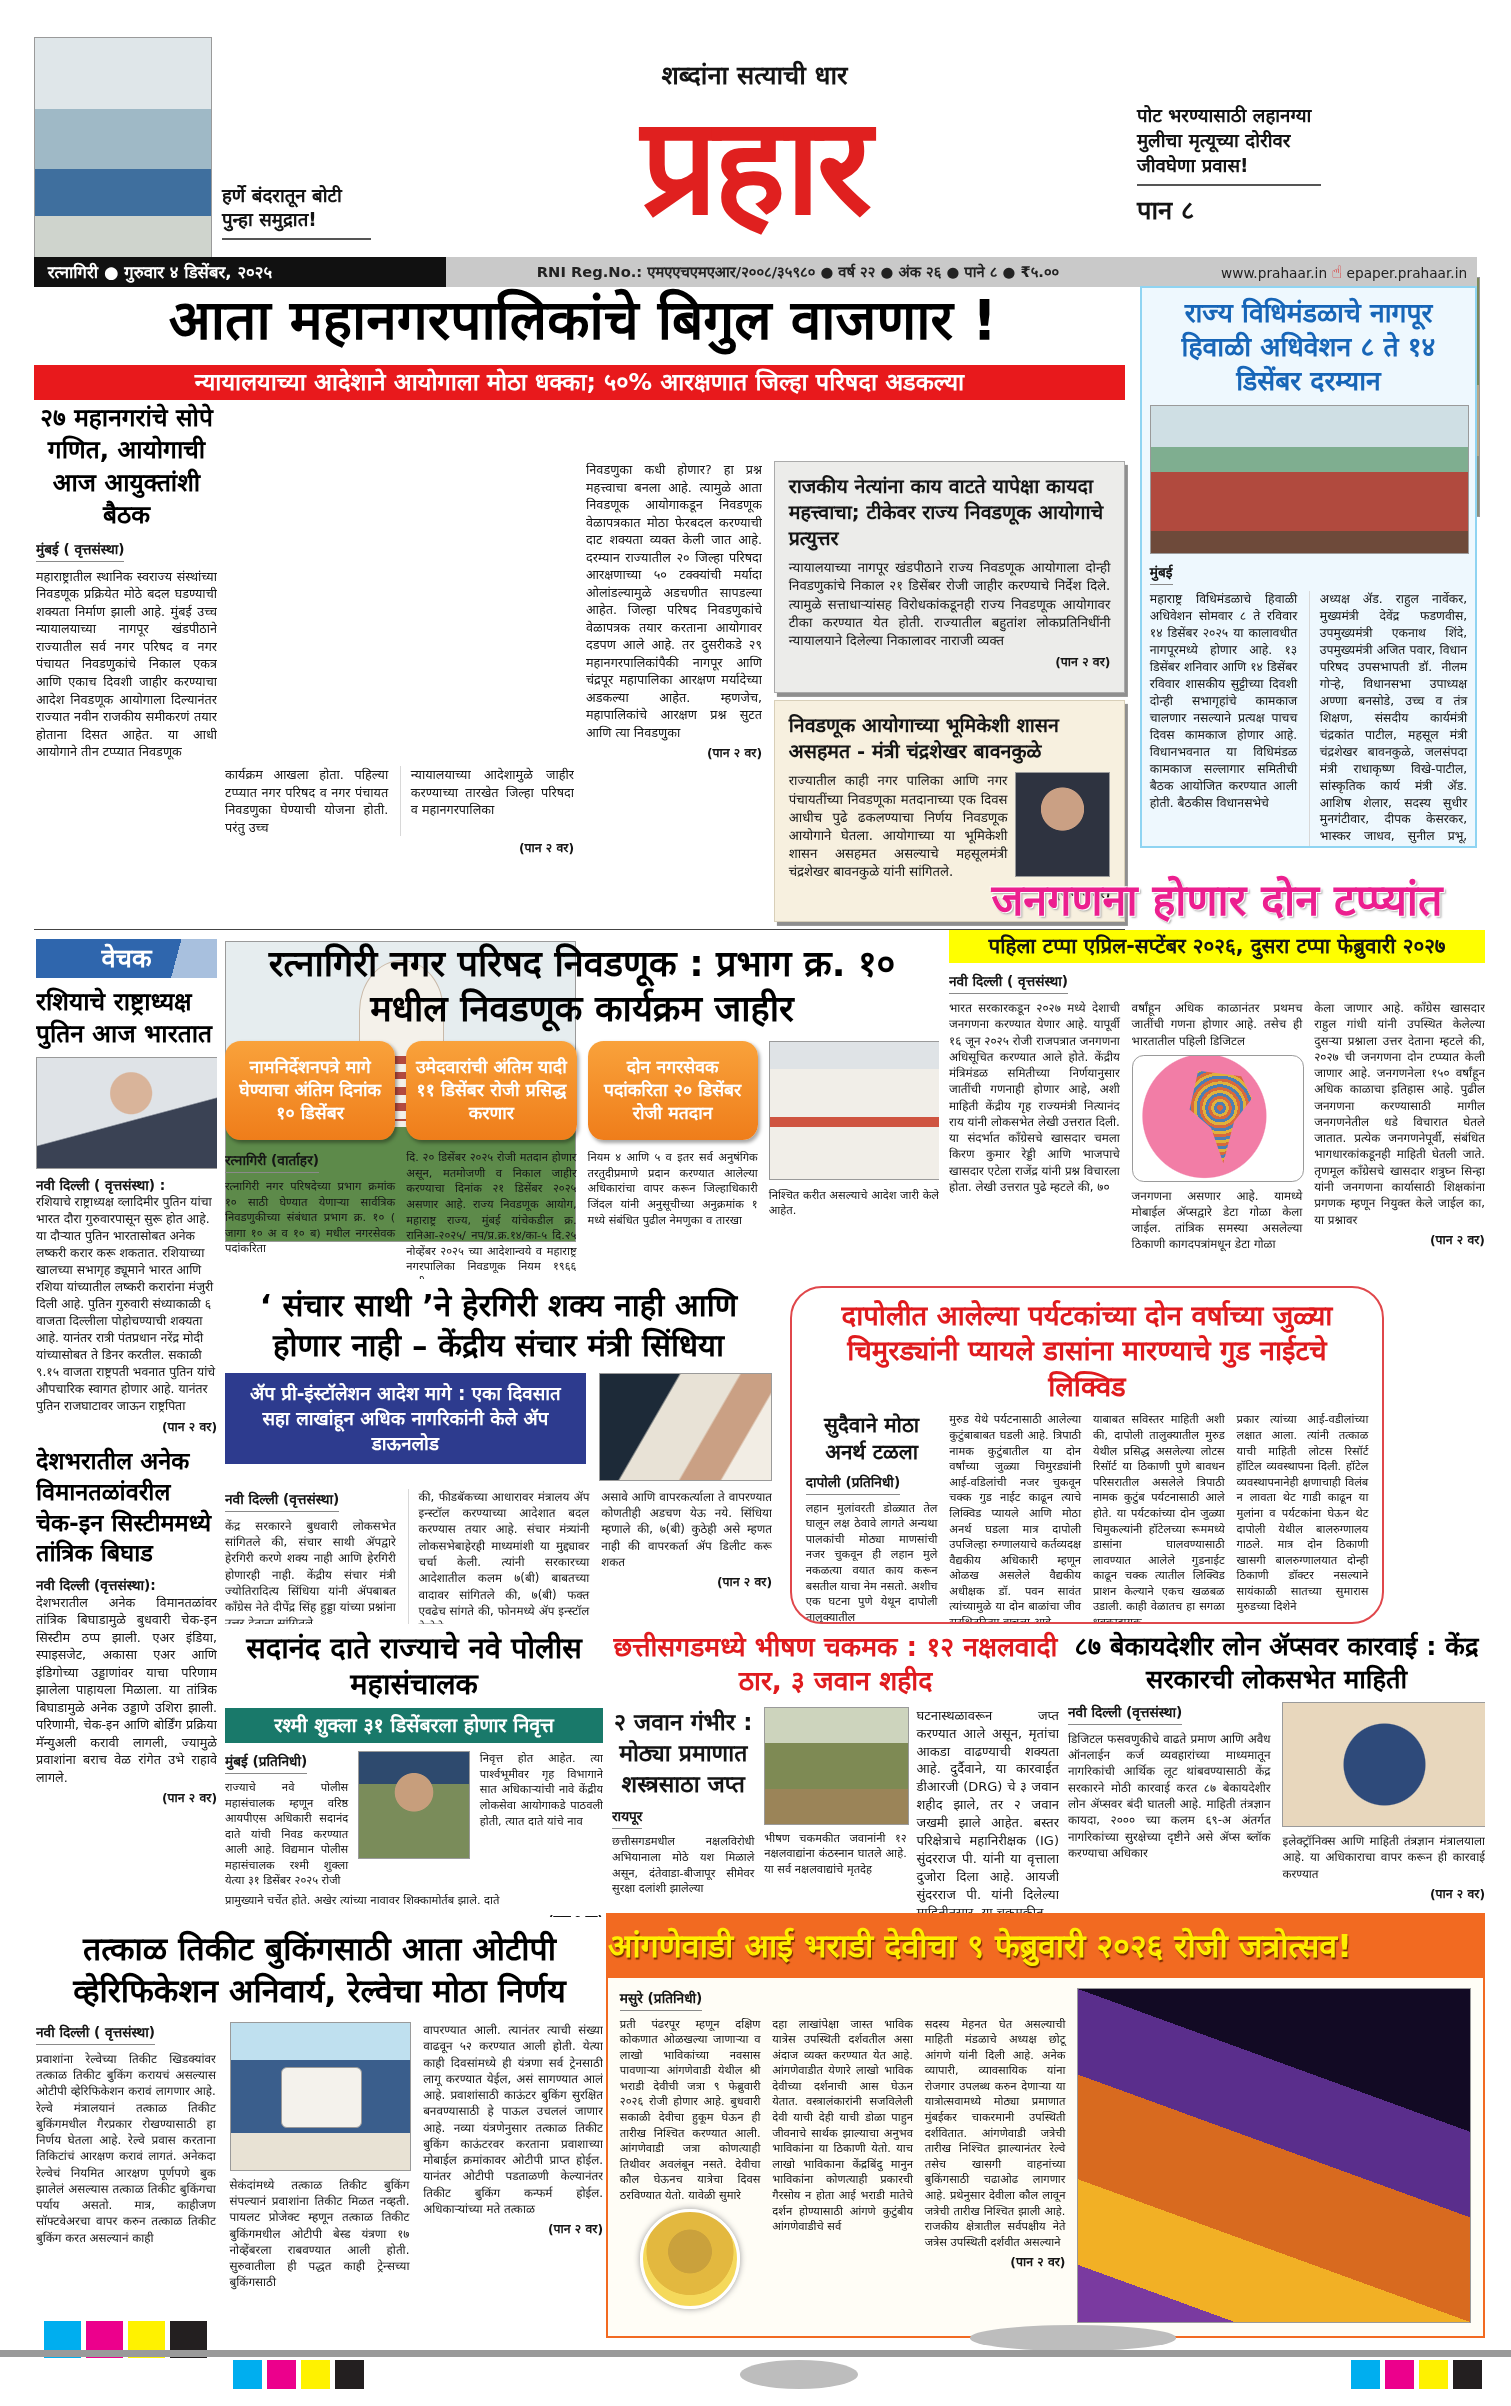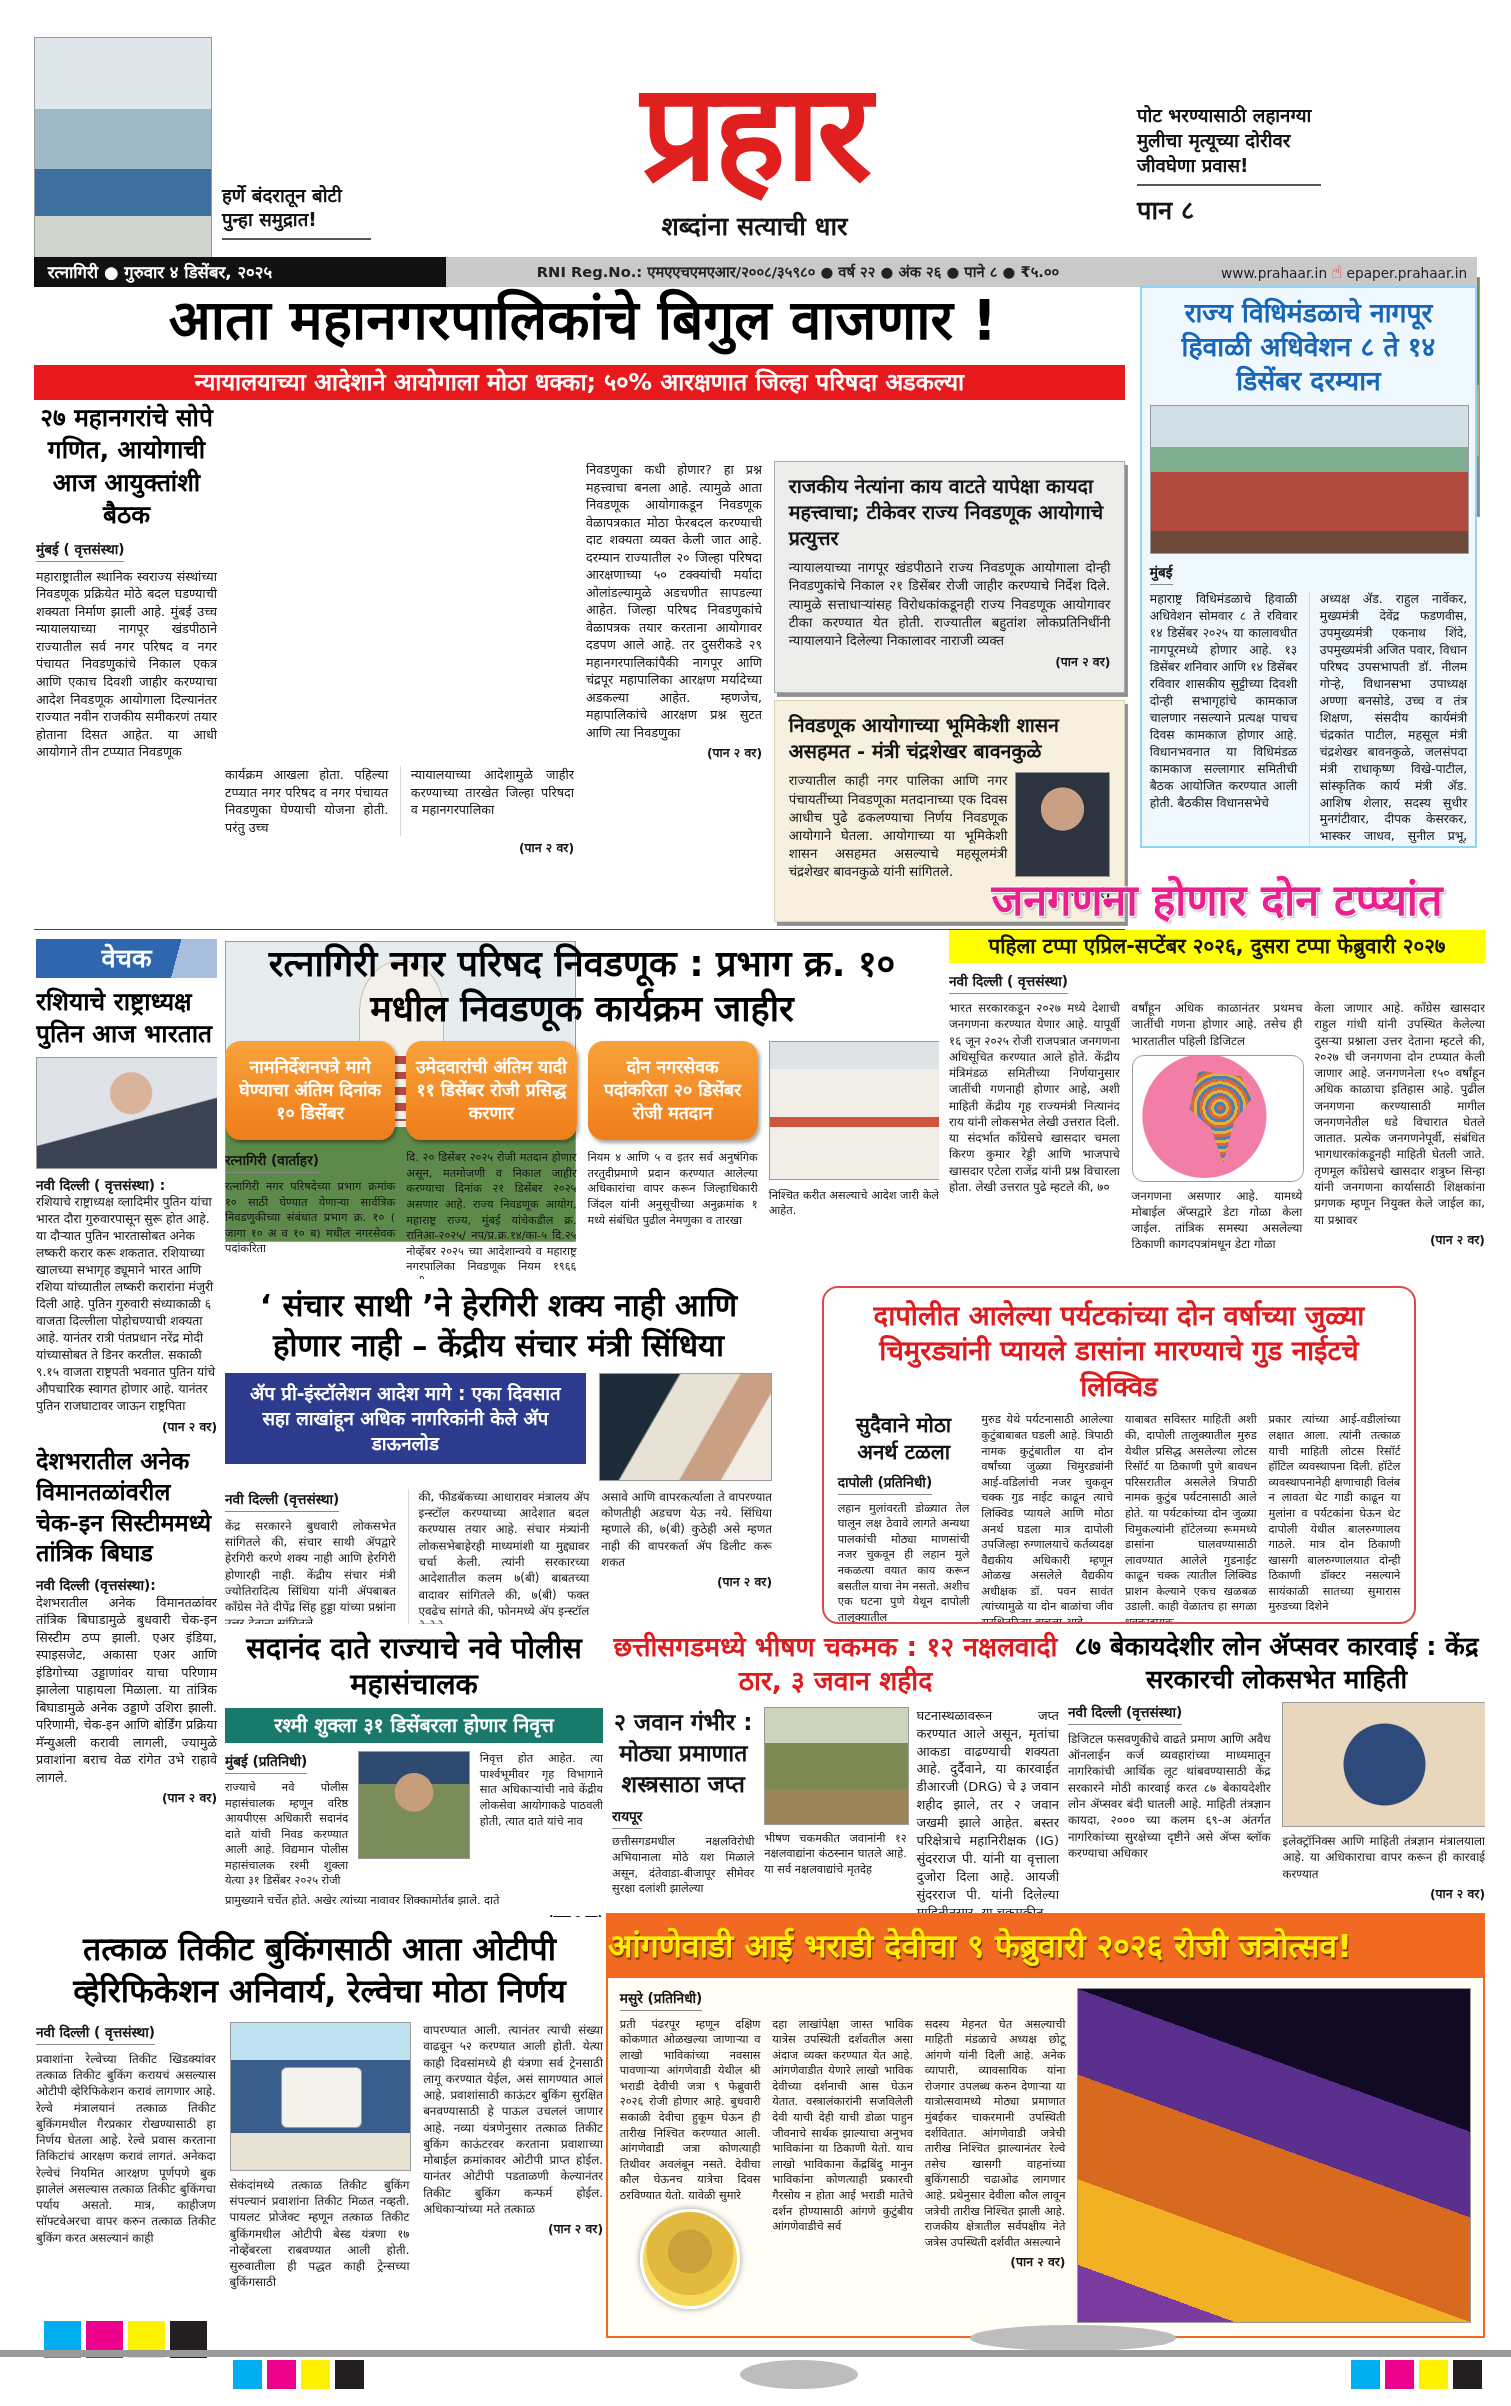--- a/index.html
+++ b/index.html
@@ -24,22 +24,22 @@
 <body>
 
 <div id="page">
 
   <div class="abs ph" style="left:34px;top:37px;width:176px;height:238px;background:linear-gradient(180deg,#dfe6e9 0 30%,#9fb9c6 30% 55%,#3f6f9e 55% 75%,#cfd4cd 75% 100%)"></div>
   <div class="abs" style="left:222px;top:184px;width:149px">
     <div style="font-weight:900;font-size:18.6px;line-height:1.3;border-bottom:2px solid #555;padding-bottom:5.9px">हर्णे बंदरातून बोटी पुन्हा समुद्रात!</div>
     <div style="font-weight:700;font-size:25.5px;margin-top:7.8px">पान ३</div>
   </div>
   <div class="abs" style="left:490px;top:57px;width:529px;text-align:center">
+    <div style="font-weight:900;font-size:25.5px">शब्दांना सत्याची धार</div>
     <div style="font-weight:900;font-size:135px;line-height:1.12;color:#e0201f;letter-spacing:-3.9px">प्रहार</div>
-    <div style="font-weight:900;font-size:25.5px">शब्दांना सत्याची धार</div>
   </div>
   <div class="abs" style="left:1137px;top:103px;width:184px">
     <div style="font-weight:900;font-size:18.6px;line-height:1.35;border-bottom:2px solid #555;padding-bottom:5.9px">पोट भरण्यासाठी लहानग्या मुलीचा मृत्यूच्या दोरीवर जीवघेणा प्रवास!</div>
     <div style="font-weight:700;font-size:25.5px;margin-top:6px">पान ८</div>
   </div>
   <div class="abs ph" style="left:1325px;top:37px;width:153px;height:238px;background:linear-gradient(180deg,#7c8a5a 0 45%,#b9a987 45% 75%,#8d8f7c 75% 100%)"></div>
 
   <div class="abs" style="left:34px;top:257px;width:1443px;height:30px;background:#c9c9c9">
     <div class="abs" style="left:0;top:0;width:412px;height:30px;background:#111;color:#fff;font-weight:700;font-size:16.7px;line-height:30px;padding-left:13.7px;box-sizing:border-box">रत्नागिरी ● गुरुवार ४ डिसेंबर, २०२५</div>
     <div class="abs" style="left:421px;top:0;width:686px;height:30px;font-size:14.7px;line-height:30px;text-align:center;color:#222;font-weight:600">RNI Reg.No.: एमएएचएमएआर/२००८/३५९८० ● वर्ष २२ ● अंक २६ ● पाने ८ ● ₹५.००</div>
@@ -171,21 +171,21 @@
         <div class="bodytx" style="font-size:11.8px">केंद्र सरकारने बुधवारी लोकसभेत सांगितले की, संचार साथी ॲपद्वारे हेरगिरी करणे शक्य नाही आणि हेरगिरी होणारही नाही. केंद्रीय संचार मंत्री ज्योतिरादित्य सिंधिया यांनी ॲपबाबत काँग्रेस नेते दीपेंद्र सिंह हुड्डा यांच्या प्रश्नांना उत्तर देताना सांगितले</div>
       </div>
       <div class="col bodytx vr" style="font-size:11.8px">की, फीडबॅकच्या आधारावर मंत्रालय ॲप इन्स्टॉल करण्याच्या आदेशात बदल करण्यास तयार आहे. संचार मंत्र्यांनी लोकसभेबाहेरही माध्यमांशी या मुद्द्यावर चर्चा केली. त्यांनी सरकारच्या आदेशातील कलम ७(बी) बाबतच्या वादावर सांगितले की, ७(बी) फक्त एवढेच सांगते की, फोनमध्ये ॲप इन्स्टॉल केलेले</div>
       <div class="col">
         <div class="bodytx" style="font-size:11.8px">असावे आणि वापरकर्त्याला ते वापरण्यात कोणतीही अडचण येऊ नये. सिंधिया म्हणाले की, ७(बी) कुठेही असे म्हणत नाही की वापरकर्ता ॲप डिलीट करू शकत</div>
         <div class="ref">(पान २ वर)</div>
       </div>
     </div>
   </div>
 
-  <div class="abs" style="left:822px;top:1286px;width:594px;height:338px;border:2.5px solid #e0474b;border-radius:16px;box-sizing:border-box;padding:9.8px 13.7px;overflow:hidden">
+  <div class="abs" style="left:790px;top:1286px;width:594px;height:338px;border:2.5px solid #e0474b;border-radius:32px;box-sizing:border-box;padding:9.8px 13.7px;overflow:hidden">
     <div class="hl redhl" style="font-size:27.4px;line-height:1.3">दापोलीत आलेल्या पर्यटकांच्या दोन वर्षाच्या जुळ्या चिमुरड्यांनी प्यायले डासांना मारण्याचे गुड नाईटचे लिक्विड</div>
     <div class="cols" style="margin-top:7.8px">
       <div class="col">
         <div style="font-weight:900;font-size:20.6px;text-align:center;line-height:1.3">सुदैवाने मोठा अनर्थ टळला</div>
         <div class="byline" style="margin-top:5.9px">दापोली (प्रतिनिधी)</div>
         <div class="bodytx" style="font-size:11.3px">लहान मुलांवरती डोळ्यात तेल घालून लक्ष ठेवावे लागते अन्यथा पालकांची मोठ्या माणसांची नजर चुकवून ही लहान मुले नकळत्या वयात काय करून बसतील याचा नेम नसतो. अशीच एक घटना पुणे येथून दापोली  तालुक्यातील</div>
       </div>
       <div class="col bodytx" style="font-size:11.3px">मुरुड  येथे पर्यटनासाठी आलेल्या कुटुंबाबाबत घडली आहे. त्रिपाठी नामक कुटुंबातील या दोन वर्षांच्या जुळ्या चिमुरड्यांनी आई-वडिलांची नजर चुकवून चक्क गुड नाईट काढून त्याचे लिक्विड प्यायले आणि मोठा अनर्थ घडला मात्र  दापोली उपजिल्हा रुग्णालयाचे कर्तव्यदक्ष वैद्यकीय अधिकारी म्हणून ओळख असलेले वैद्यकीय अधीक्षक डॉ. पवन सावंत त्यांच्यामुळे या दोन बाळांचा जीव सुरक्षितरित्या वाचला आहे.</div>
       <div class="col bodytx" style="font-size:11.3px">याबाबत सविस्तर माहिती अशी की, दापोली तालुक्यातील मुरुड येथील प्रसिद्ध असलेल्या लोटस रिसॉर्ट या ठिकाणी पुणे बावधन परिसरातील असलेले त्रिपाठी नामक कुटुंब पर्यटनासाठी आले होते. या पर्यटकांच्या दोन जुळ्या चिमुकल्यांनी हॉटेलच्या रूममध्ये डासांना घालवण्यासाठी लावण्यात आलेले गुडनाईट काढून चक्क त्यातील लिक्विड प्राशन केल्याने एकच खळबळ उडाली. काही वेळातच हा सगळा धक्कादायक</div>
       <div class="col">

